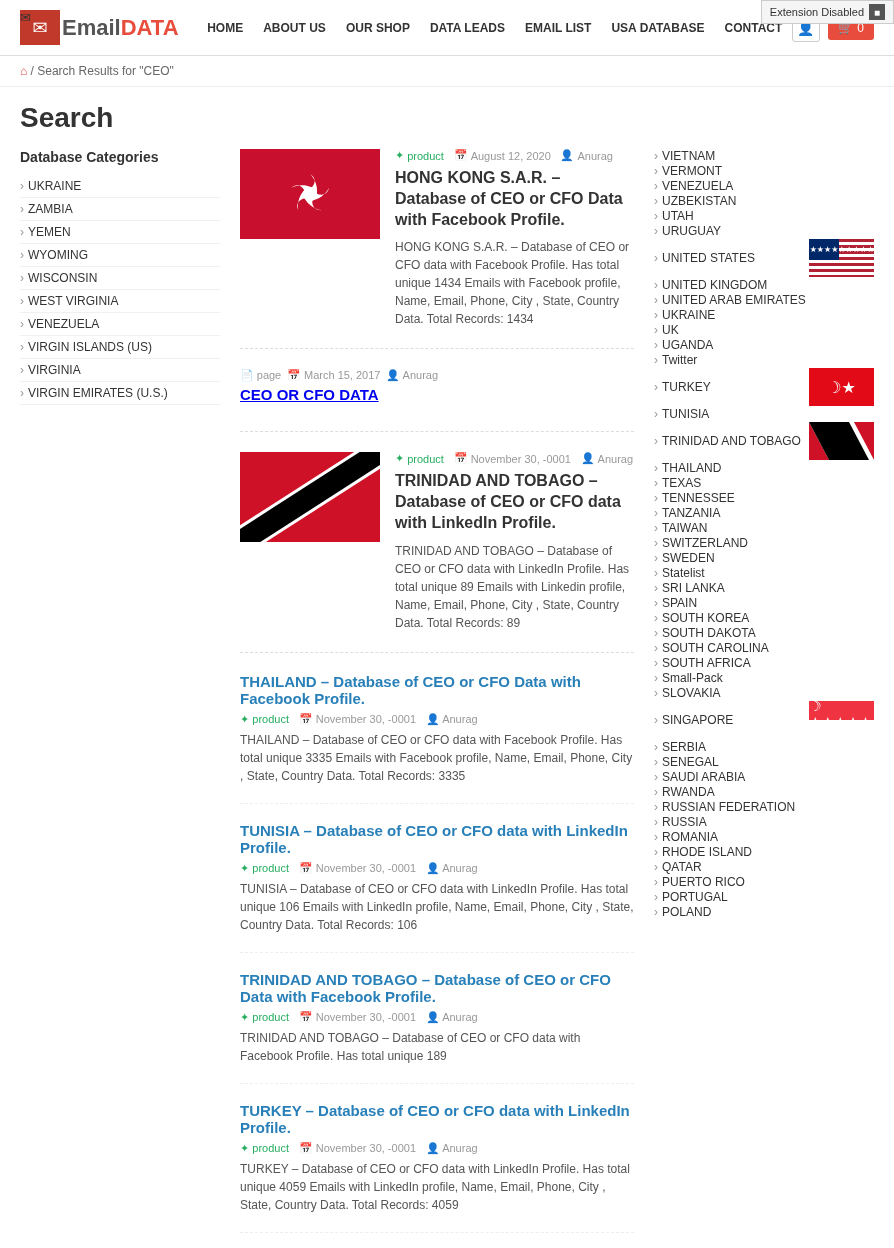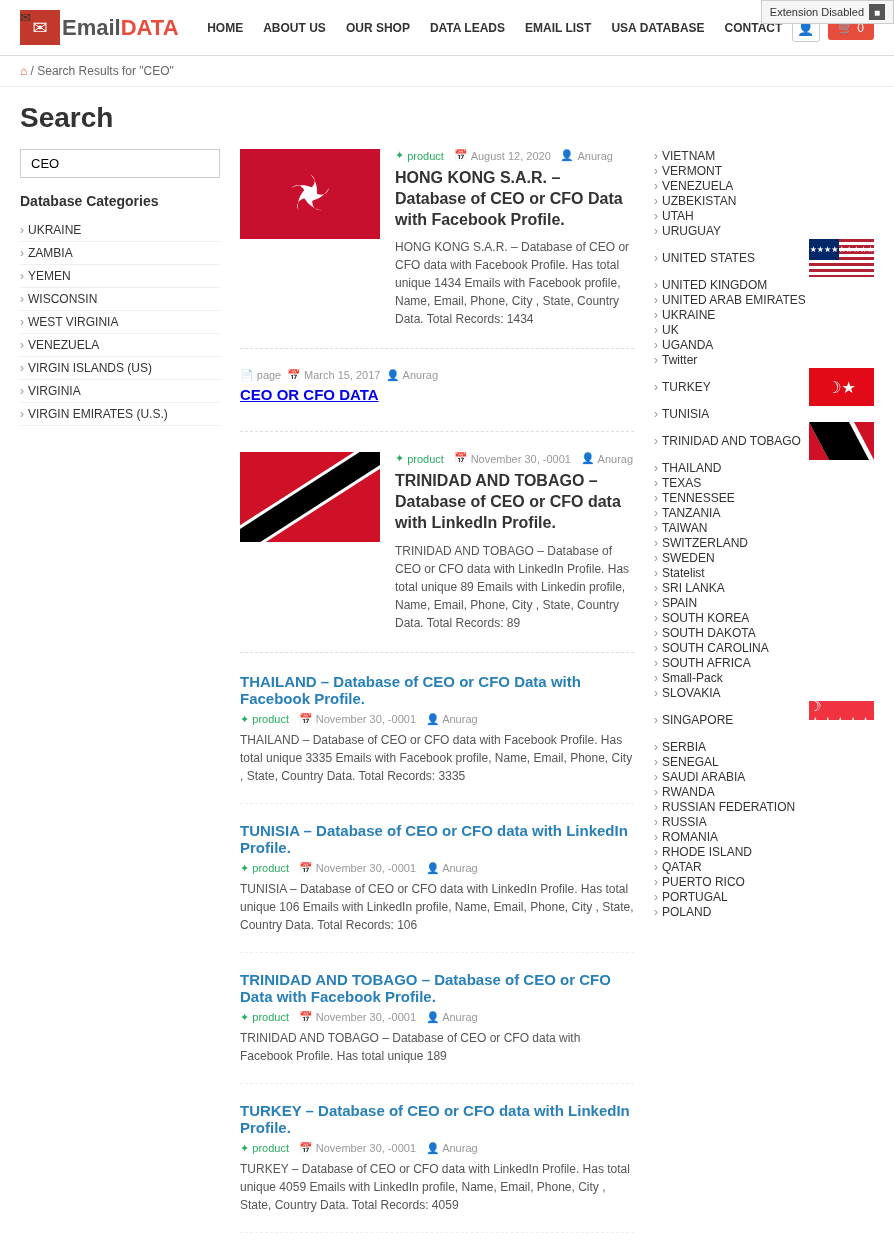--- a/index.html
+++ b/index.html
@@ -113,33 +113,33 @@
   <a href="#">⌂</a>
   <span> / </span>
   <span>Search Results for "CEO"</span>
 </div>
 
 <h1 class="search-title">Search</h1>
 
 <div class="main-layout">
 
   <div class="sidebar">
-    <div class="sidebar-search">
-      <input type="text" value="CEO" style="">
-    </div>
     <div class="sidebar-title">Database Categories</div>
     <ul class="sidebar-list">
       <li>
           <a href="#">UKRAINE</a>
         </li>
       <li>
           <a href="#">ZAMBIA</a>
         </li>
       <li>
           <a href="#">YEMEN</a>
+        </li>
+      <li>
+          <a href="#">WYOMING</a>
         </li>
       <li>
           <a href="#">WISCONSIN</a>
         </li>
       <li>
           <a href="#">WEST VIRGINIA</a>
         </li>
       <li>
           <a href="#">VENEZUELA</a>
         </li>

